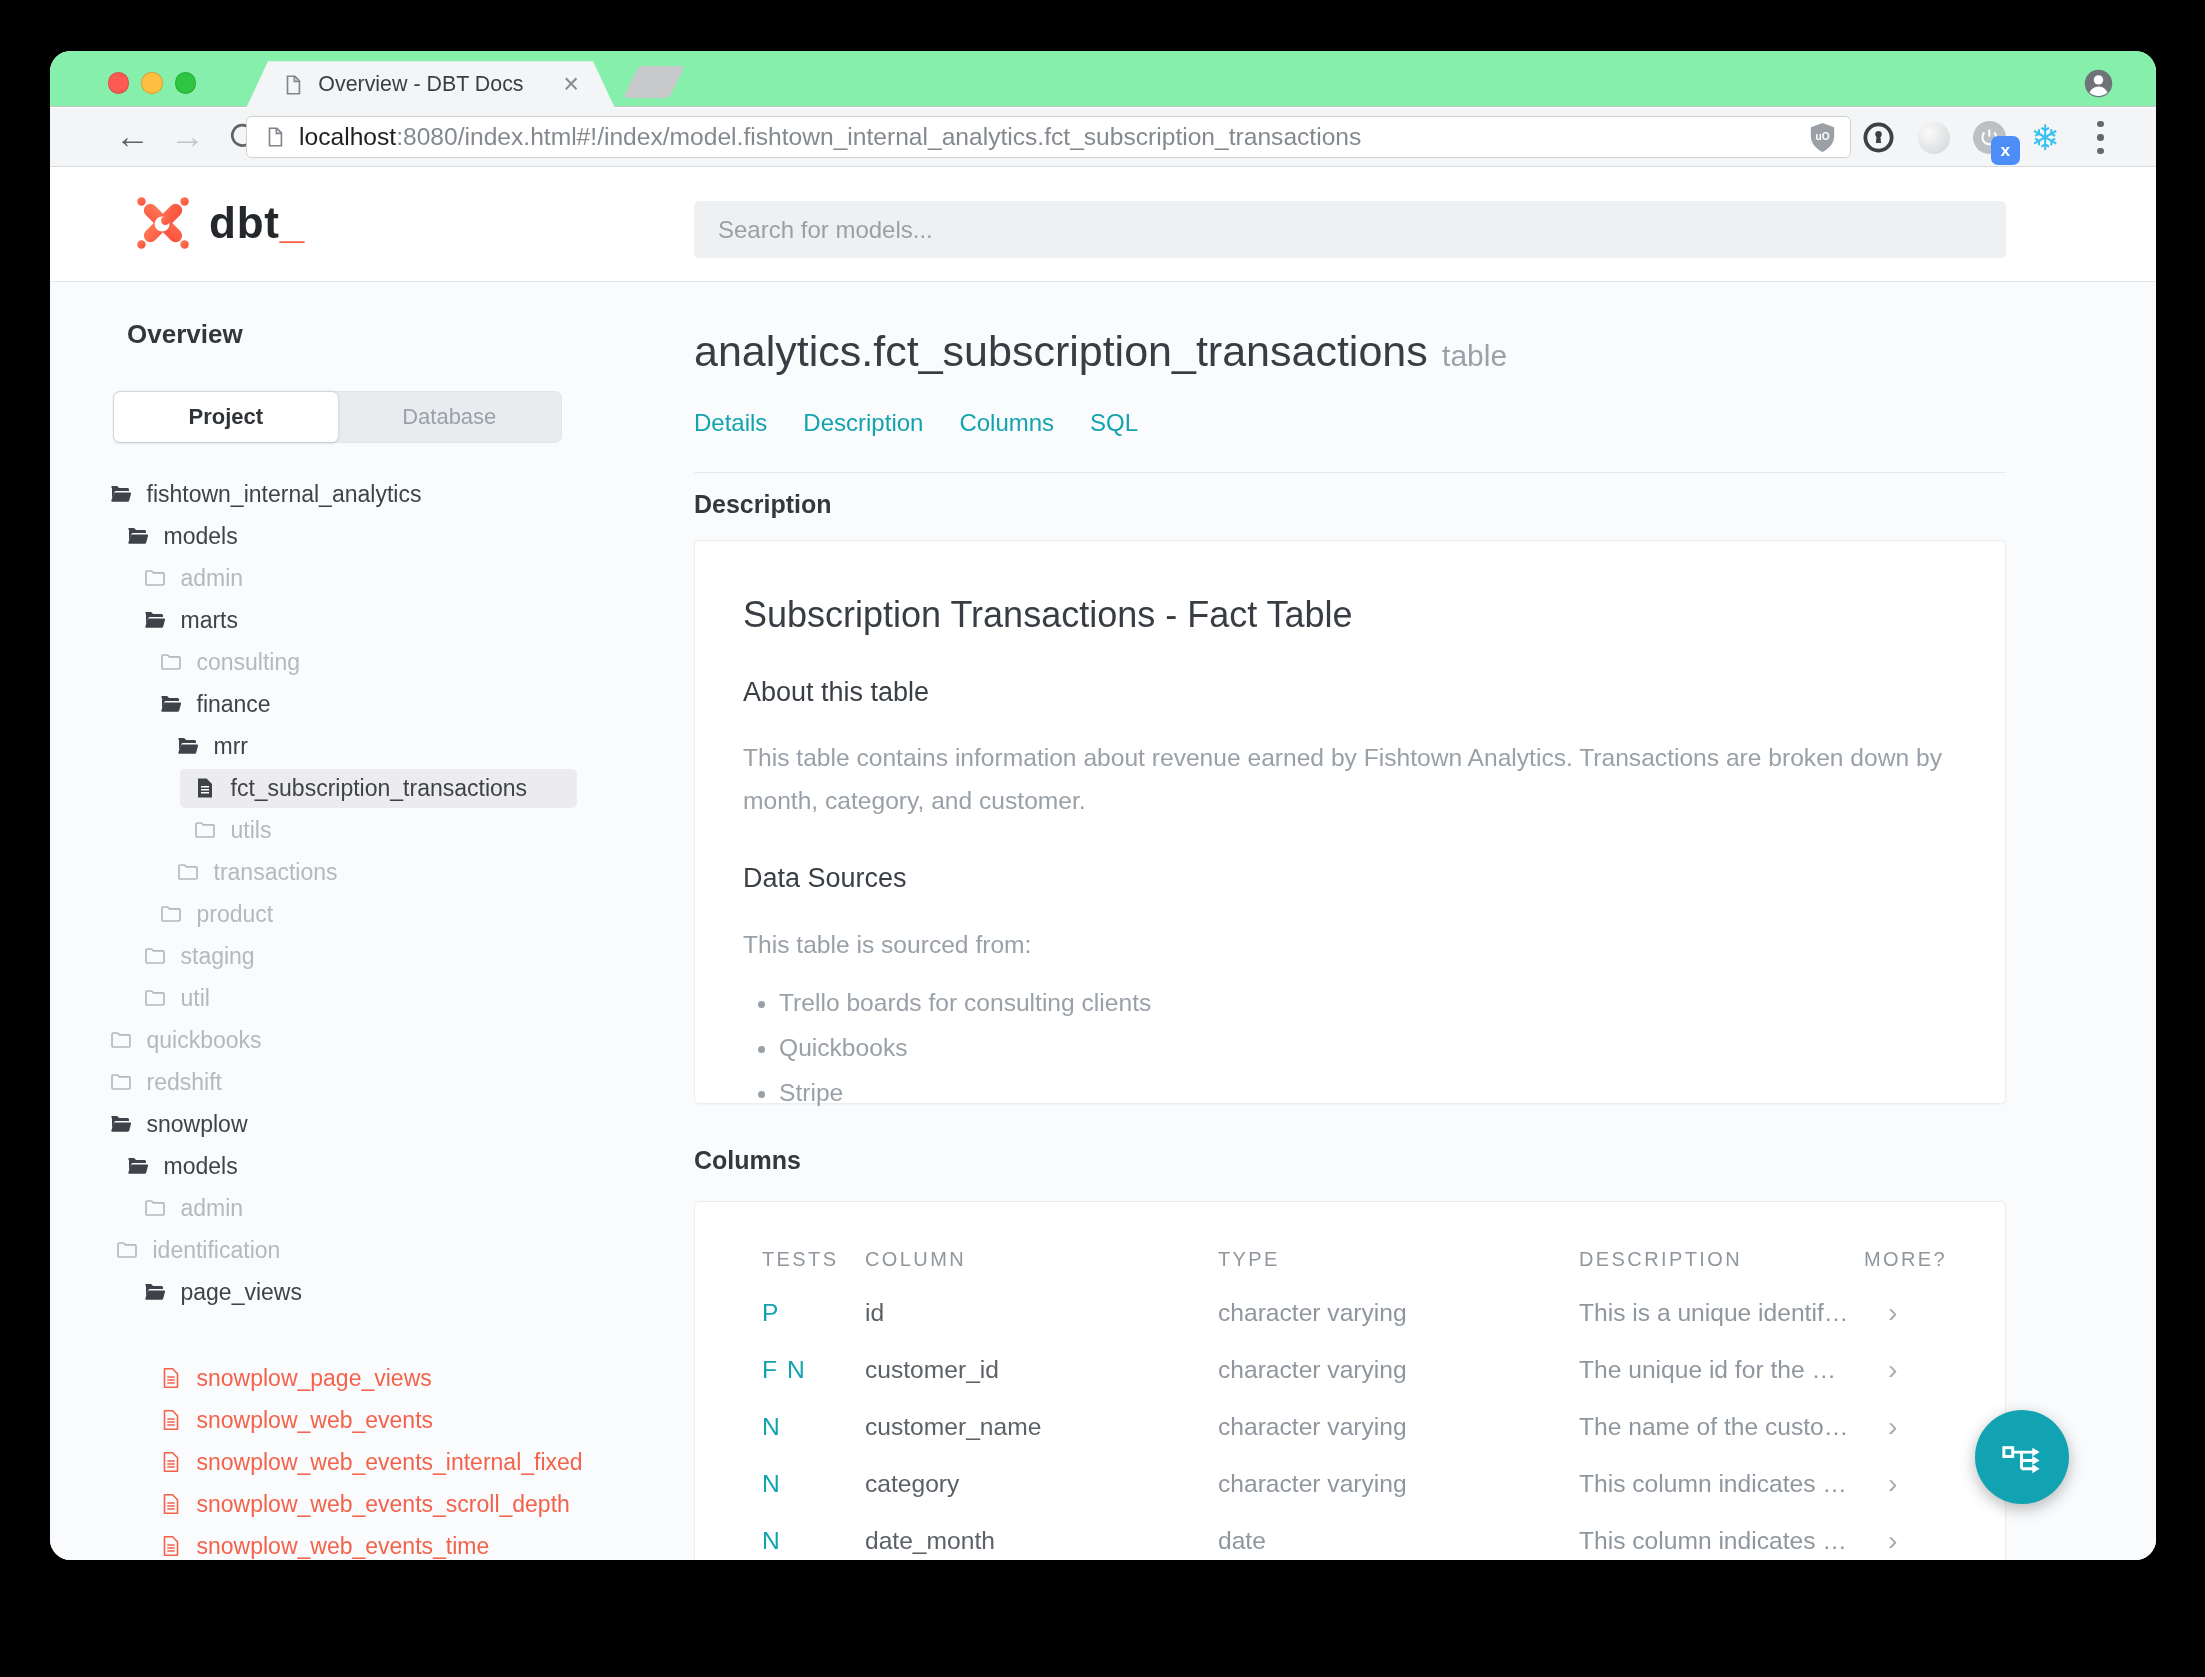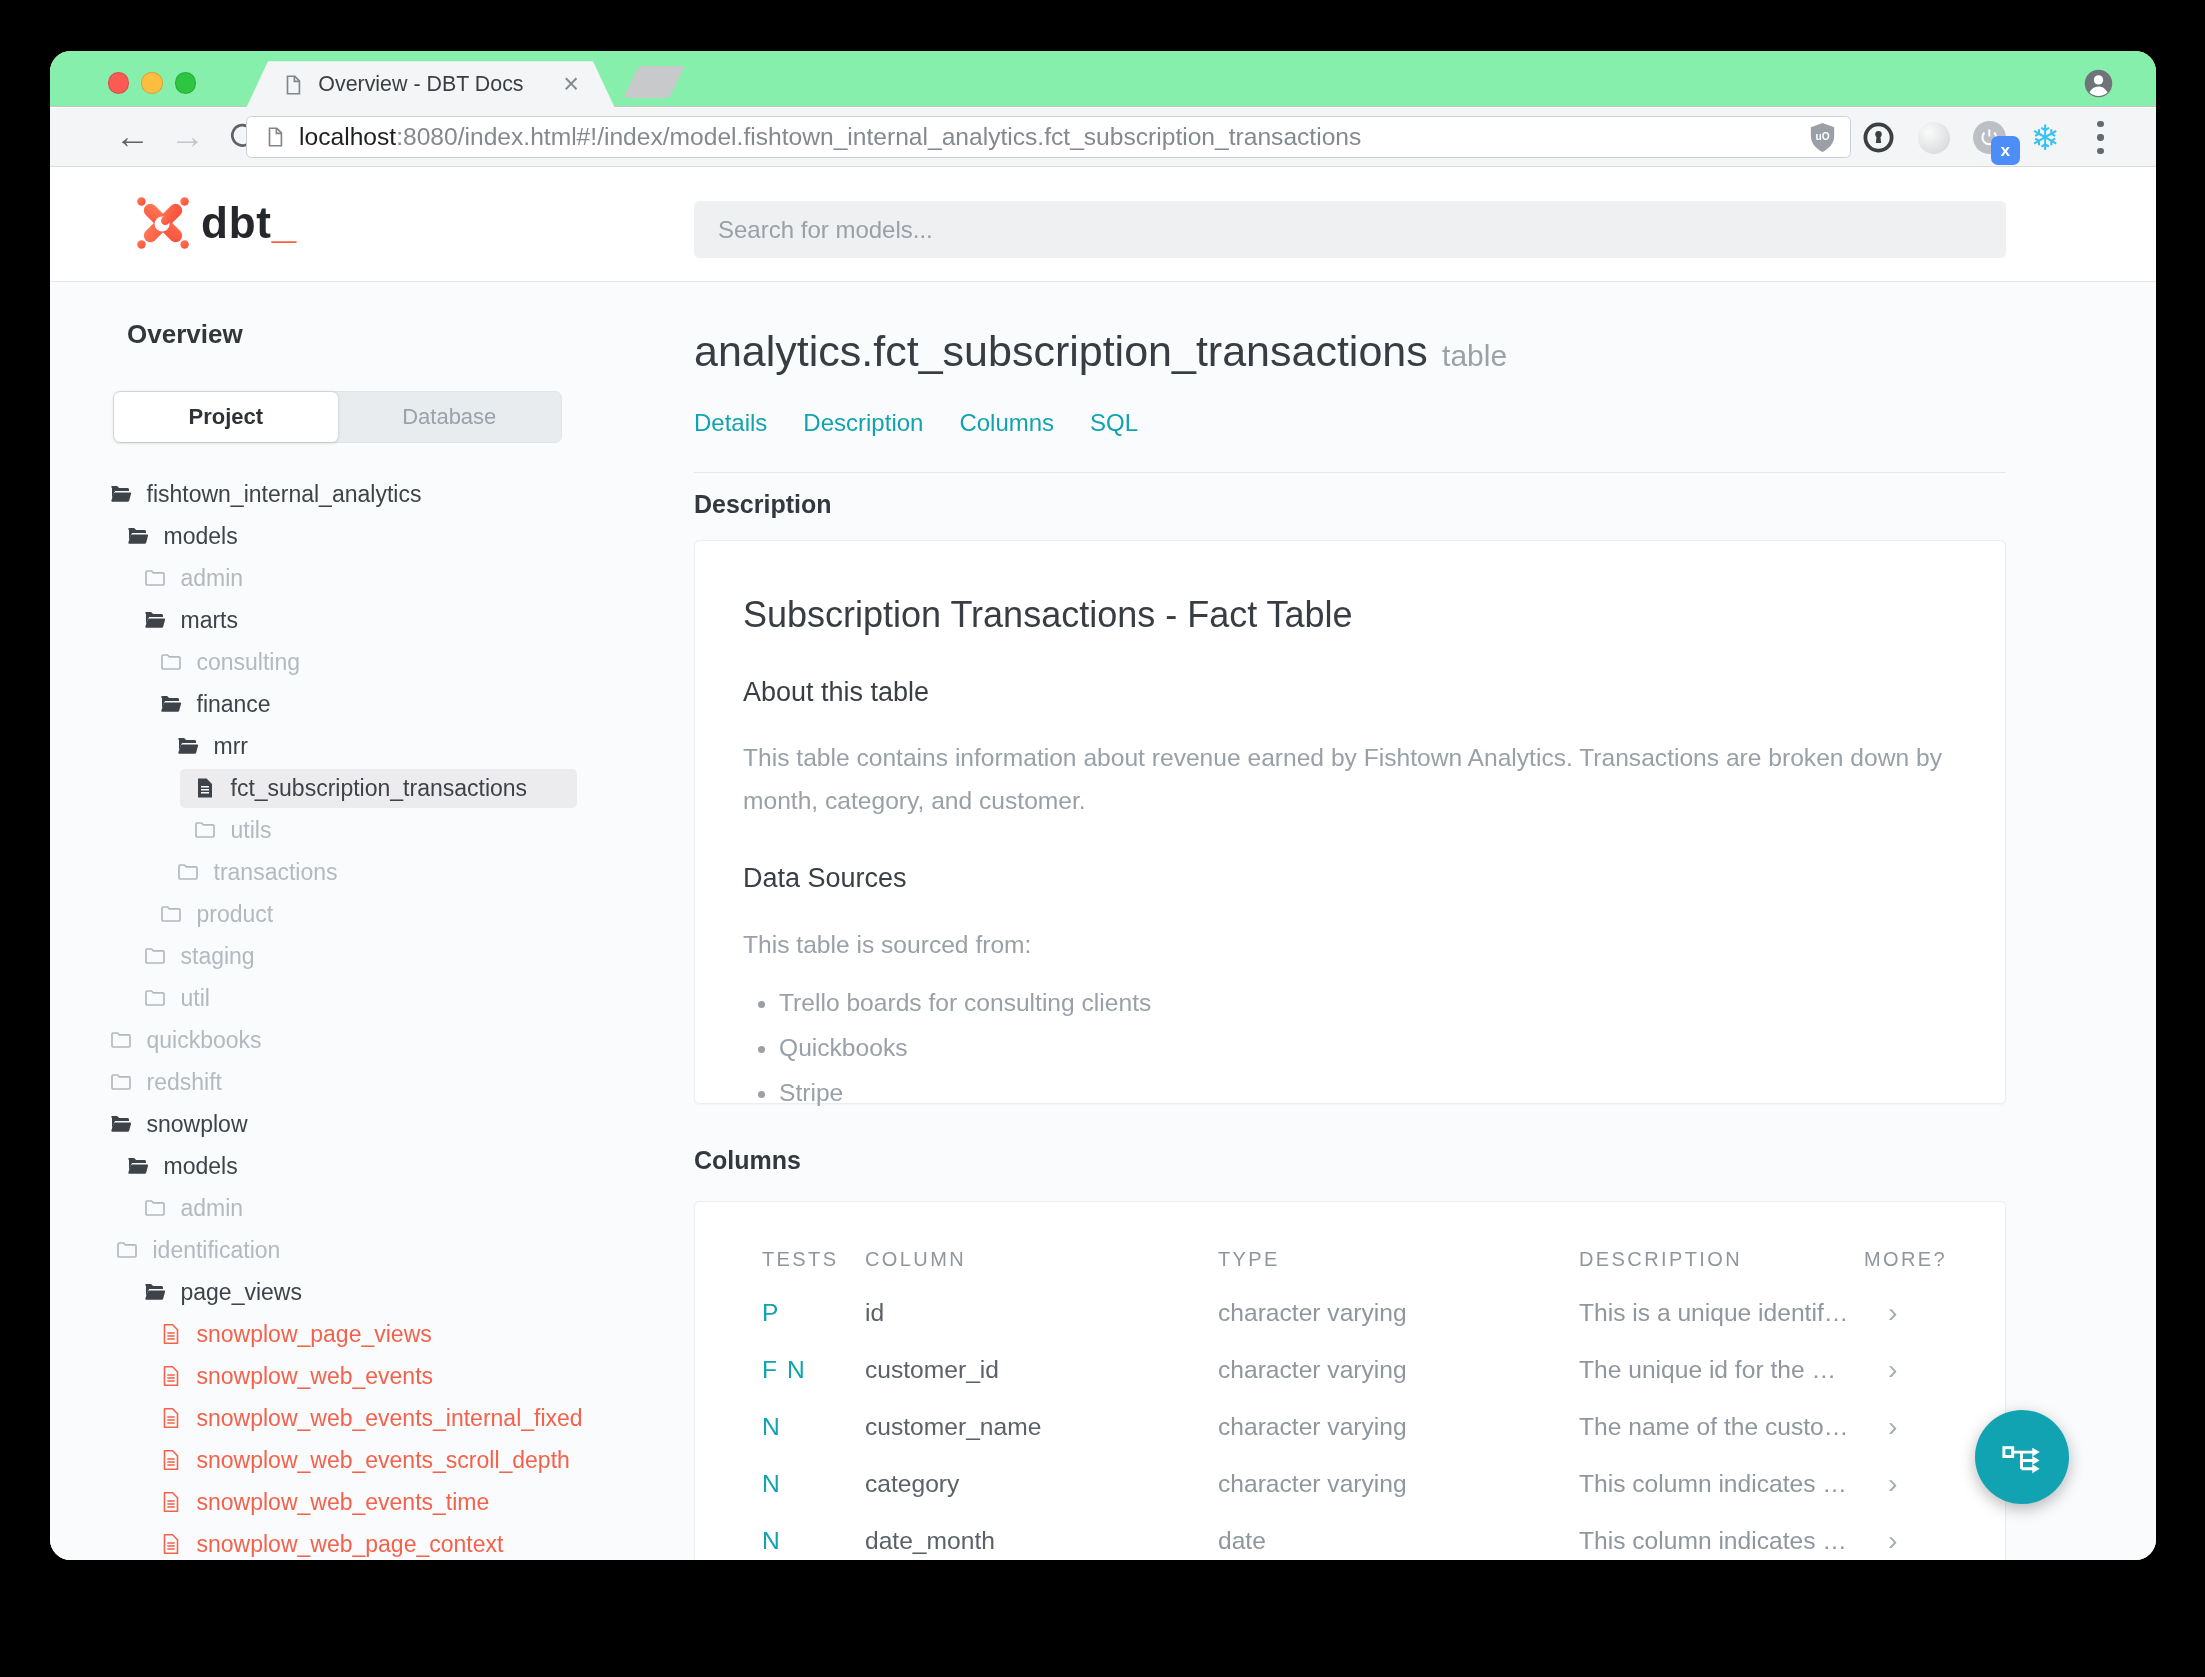--- a/index.html
+++ b/index.html
@@ -32,21 +32,21 @@
   .ext{width:35px;height:35px;position:relative;display:flex;align-items:center;justify-content:center;}
   .orb{width:32px;height:32px;border-radius:50%;background:radial-gradient(circle at 35% 32%,#fbfbfb,#d0d2d4);}
   .powerc{width:33px;height:33px;border-radius:50%;background:#bcc0c4;display:flex;align-items:center;justify-content:center;}
   .badge-x{position:absolute;right:-12.7px;bottom:-9.5px;width:28.5px;height:28.5px;background:#4d8df7;border-radius:7.1px;color:#fff;font-weight:bold;font-size:17.4px;display:flex;align-items:center;justify-content:center;}
   .snow{font-size:35px;color:#38c1f2;line-height:1;}
   .dots{display:flex;flex-direction:column;gap:7.1px;}
   .dots i{width:6.3px;height:6.3px;border-radius:50%;background:#64696e;}
 
   
   .appheader{position:absolute;left:0;top:116px;width:100%;height:115px;background:#fff;border-bottom:0.8px solid #e4e7e9;}
-  .logo{position:absolute;left:83px;top:26px;display:flex;align-items:center;gap:8px;}
+  .logo{position:absolute;left:83px;top:26px;display:flex;align-items:center;gap:16px;}
   .logo-mark{width:60px;height:60px;}
   .logo-text{font-size:44px;font-weight:700;color:#24272b;letter-spacing:0.8px;}
   .logo-us{color:#f95c41;}
   .search{position:absolute;left:644px;top:34px;width:1312px;height:57px;background:#eef0f2;border:none;border-radius:5.5px;font-size:24px;color:#0c4a6e;padding:0 24px;outline:none;}
   .search::placeholder{color:#9aa0a6;}
 
   
   .content{position:absolute;left:0;top:231px;width:100%;height:1279px;background:#fafbfc;overflow:hidden;}
 
   
@@ -371,21 +371,21 @@
           </div>
           <div class="tree-row tone-dark" style="padding-left: 93px;">
             <span class="ticon">
               <svg viewBox="0 0 24 24">
                 <path fill="currentColor" d="M2 5.5C2 4.7 2.7 4 3.5 4h4.6l2 2h8.4c.8 0 1.5.7 1.5 1.5V9H7.1c-.9 0-1.7.6-1.9 1.5L3 16.6V5.5z"></path>
                 <path fill="currentColor" d="M6.2 10.5h14.9c.65 0 1.12.62.95 1.25l-1.9 7a1.5 1.5 0 0 1-1.45 1.1H3.3c-.65 0-1.12-.62-.95-1.25l2.4-7a1.5 1.5 0 0 1 1.45-1.1z"></path>
               </svg>
             </span>
             <span class="tlabel">page_views</span>
           </div>
-          <div class="tree-row tone-red" style="padding-left: 109px;">
+          <div class="tree-row tone-red" style="padding-left: 109px; margin-top: 44px;">
             <span class="ticon">
               <svg viewBox="0 0 24 24" fill="none" stroke="currentColor" stroke-width="1.6" stroke-linejoin="round">
                 <path d="M5.5 2.8h8.1l4.9 4.9v13.5H5.5z"></path>
                 <path d="M8.3 11h7.4M8.3 14h7.4M8.3 17h7.4"></path>
               </svg>
             </span>
             <span class="tlabel">snowplow_page_views</span>
           </div>
           <div class="tree-row tone-red" style="padding-left: 109px;">
             <span class="ticon">

